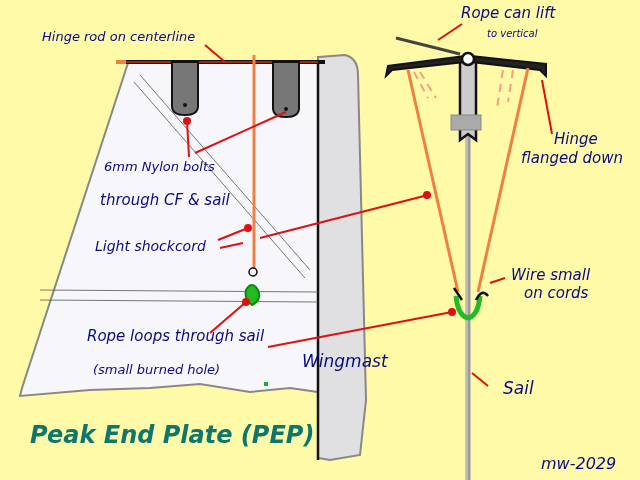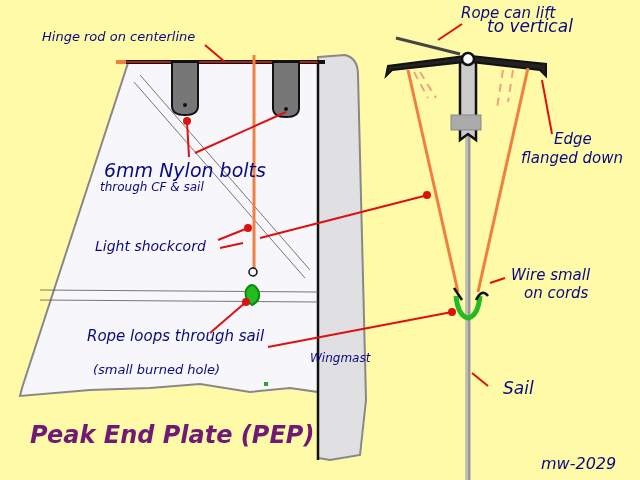--- a/index.html
+++ b/index.html
@@ -1,19 +1,19 @@
 <!DOCTYPE html>
 <html><head>
 <meta charset="utf-8">
 <style>
   html, body { margin: 0; padding: 0; }
   body { width: 640px; height: 480px; background: #fffaa8; overflow: hidden; position: relative; font-family: "DejaVu Sans", sans-serif; }
   svg { position: absolute; left: 0; top: 0; }
   .lbl { position: absolute; color: #0a0a80; font-style: italic; font-size: 14px; white-space: nowrap; line-height: 1.15; }
-  .title { font-size: 24px; font-weight: bold; color: #701a75; }
+  .title { font-size: 24px; font-weight: bold; color: #0f766e; }
 </style>
 </head>
 <body>
 
 <svg width="640" height="480" viewBox="0 0 640 480">
 
   <path d="M128 63 L318 63 L318 392 L290 388 L250 392 L200 384 L150 388 L90 390 L20 396 L22 388 Z" fill="#f7f7fb" stroke="#888" stroke-width="2"></path>
 
   <path d="M318 57 L345 55 Q358 58 358 75 L366 400 L360 455 L330 460 L318 458 Z" fill="#e0e0e2" stroke="#888" stroke-width="2"></path>
   <line x1="318" y1="60" x2="318" y2="460" stroke="#111" stroke-width="2.5"></line>
@@ -74,28 +74,28 @@
   <path d="M454 288 L462 300 M476 300 Q482 288 488 296" fill="none" stroke="#111" stroke-width="2.5"></path>
   <g stroke="#dd1111" stroke-width="2">
     <line x1="462" y1="24" x2="438" y2="40"></line>
     <line x1="542" y1="80" x2="552" y2="134"></line>
     <line x1="490" y1="283" x2="505" y2="278"></line>
     <line x1="472" y1="373" x2="488" y2="386"></line>
   </g>
 </svg>
 
 <div class="lbl" style="left:42px;top:30px;font-size:13px;">Hinge rod on centerline</div>
-<div class="lbl" style="left:104px;top:160px;font-size:19px;">6mm Nylon bolts</div>
-<div class="lbl" style="left:100px;top:181px;font-size:12px;">through CF &amp; sail</div>
+<div class="lbl" style="left:104px;top:160px;font-size:13px;">6mm Nylon bolts</div>
+<div class="lbl" style="left:100px;top:192px;font-size:15px;">through CF &amp; sail</div>
 <div class="lbl" style="left:95px;top:238px;font-size:14px;">Light shockcord</div>
 <div class="lbl" style="left:67px;top:328px;font-size:15px;margin-left:20px;">Rope loops through sail</div>
 <div class="lbl" style="left:93px;top:363px;font-size:13px;">(small burned hole)</div>
-<div class="lbl" style="left:302px;top:352px;font-size:12px;margin-left:8px;">Wingmast</div>
+<div class="lbl" style="left:302px;top:352px;font-size:17px;">Wingmast</div>
 <div class="lbl title" style="left:30px;top:422px;">Peak End Plate (PEP)</div>
 
 <div class="lbl" style="left:461px;top:5px;font-size:15px;">Rope can lift</div>
-<div class="lbl" style="left:487px;top:17px;font-size:17px;">to vertical</div>
-<div class="lbl" style="left:554px;top:131px;font-size:15px;">Edge</div>
+<div class="lbl" style="left:487px;top:28px;font-size:10px;">to vertical</div>
+<div class="lbl" style="left:554px;top:131px;font-size:15px;">Hinge</div>
 <div class="lbl" style="left:521px;top:150px;font-size:15px;">flanged down</div>
 <div class="lbl" style="left:511px;top:267px;font-size:15px;">Wire small</div>
 <div class="lbl" style="left:524px;top:285px;font-size:15px;">on cords</div>
 <div class="lbl" style="left:495px;top:379px;font-size:17px;margin-left:8px;">Sail</div>
 <div class="lbl" style="left:541px;top:455px;font-size:16px;">mw-2029</div>
 
 </body></html>

